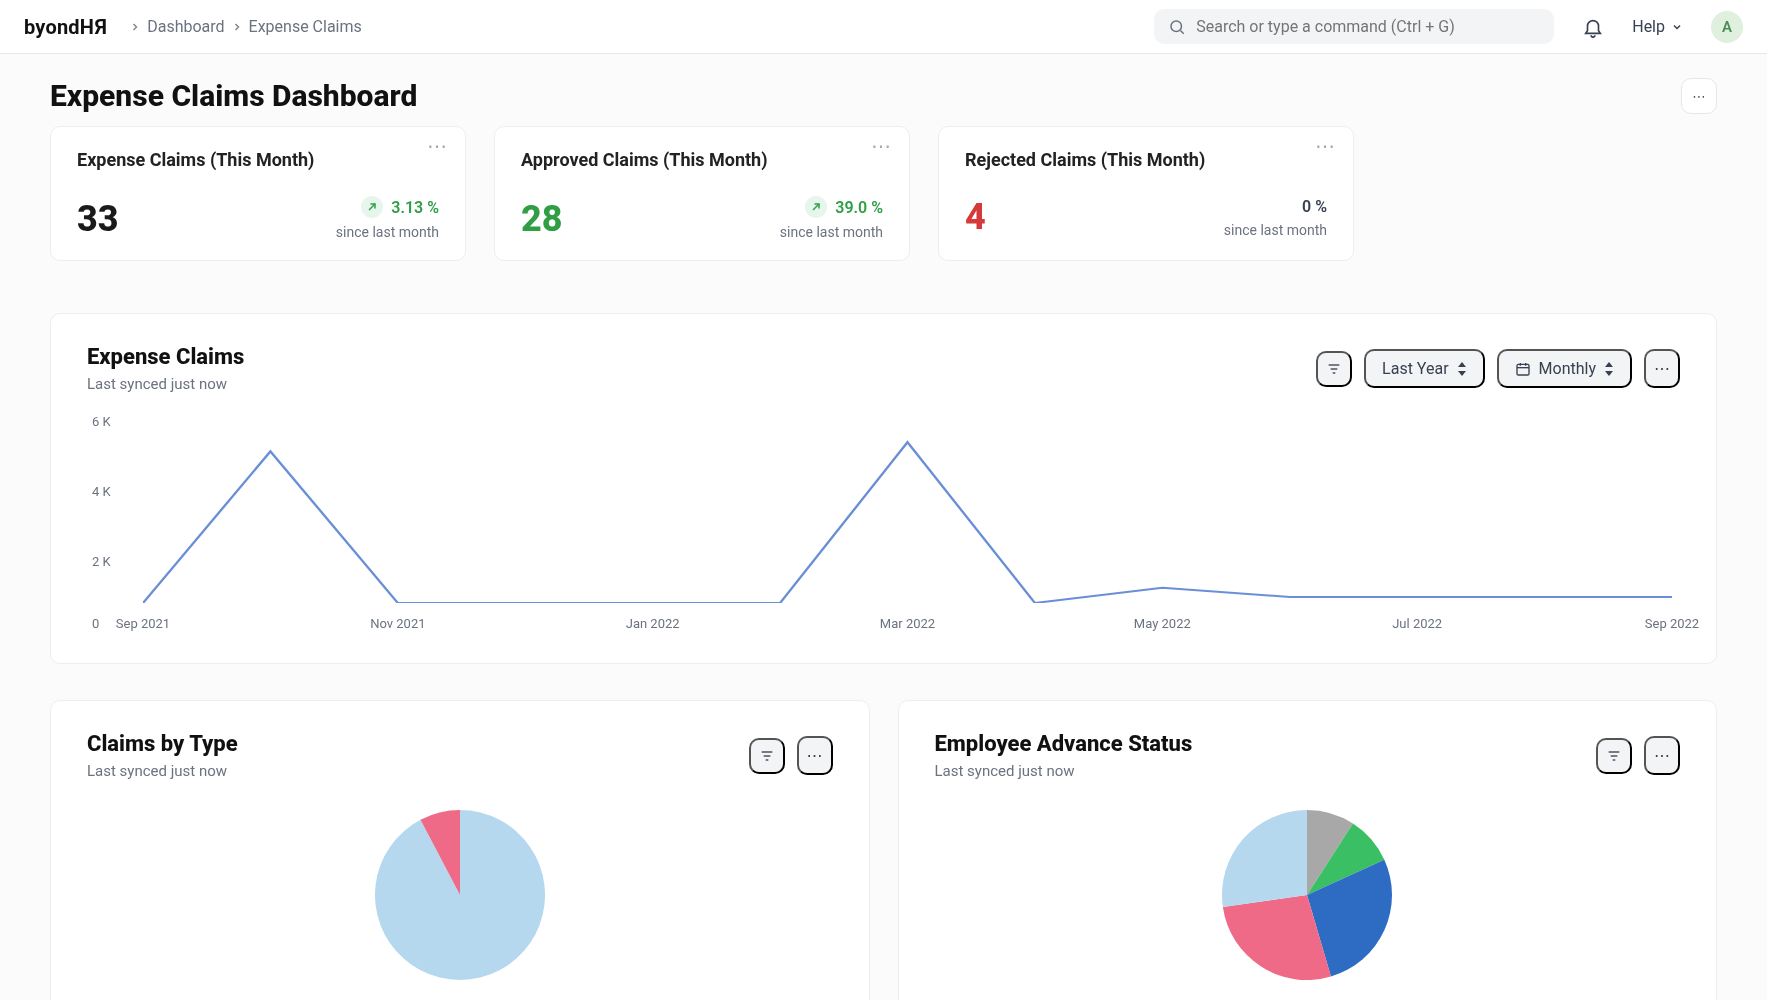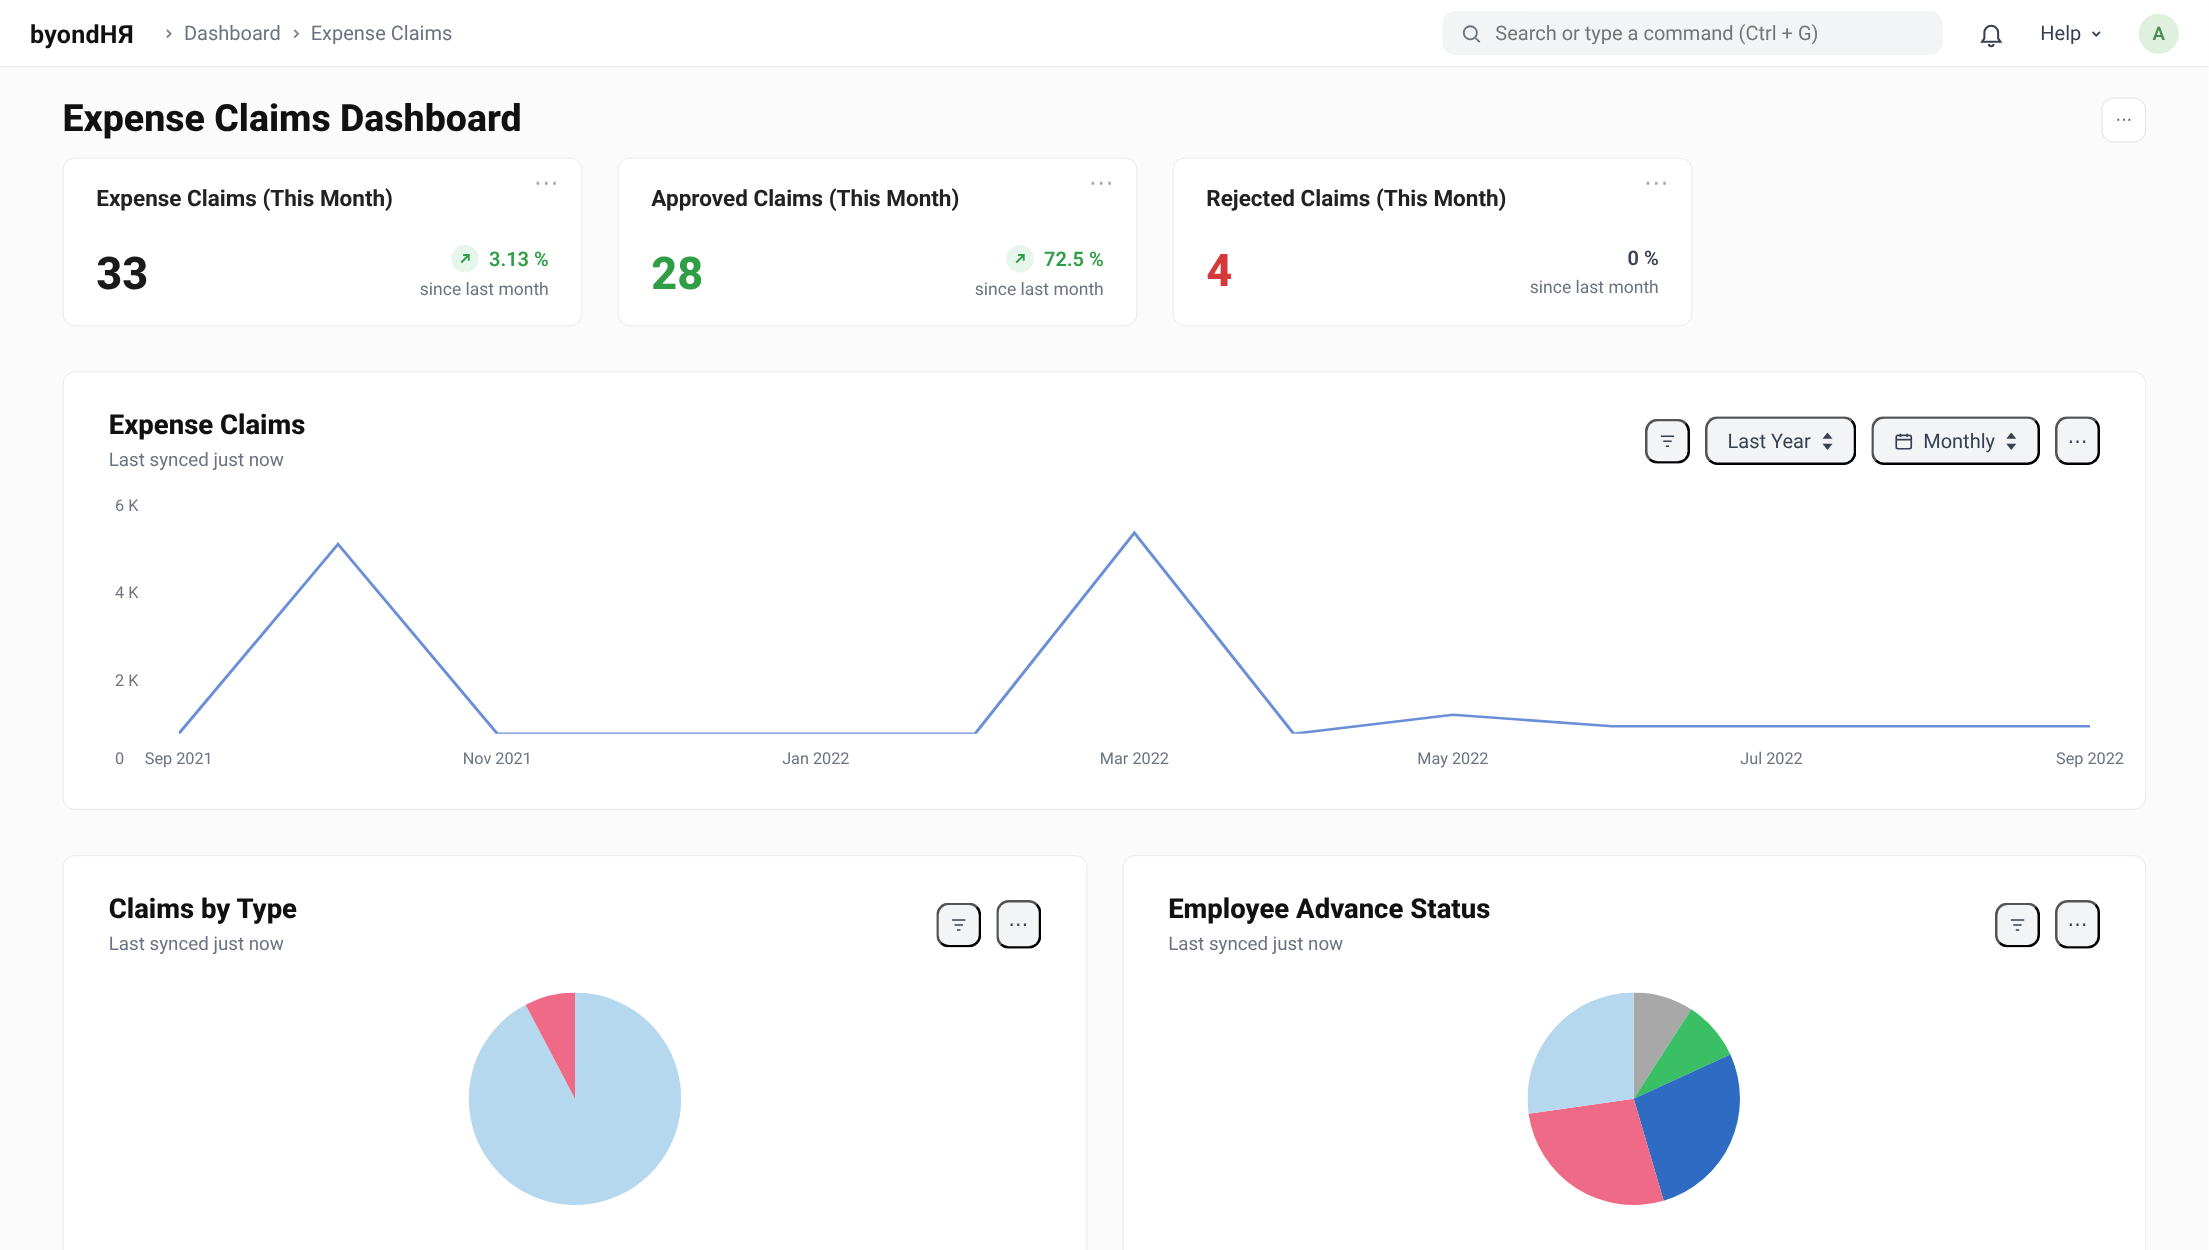--- a/index.html
+++ b/index.html
@@ -15,21 +15,21 @@
   .icon { display:inline-flex; align-items:center; justify-content:center; }
   .bell { width:22px; height:22px; }
   .help { display:flex; align-items:center; gap:6px; color:#374151; font-size:16px; }
   .avatar { width:32px; height:32px; border-radius:50%; background:#dff0df; display:flex; align-items:center; justify-content:center; color:#4b8d55; font-weight:600; font-size:15px; }
 
   .page { background:#fbfbfb; padding: 24px 50px 60px 50px; }
   .page-header { display:flex; align-items:flex-start; margin-bottom:12px; }
   .page-title { font-size:30px; font-weight:800; color:#111; }
   .more-btn { margin-left:auto; width:36px; height:36px; border:1px solid #e5e7eb; border-radius:10px; background:#fff; display:flex; align-items:center; justify-content:center; color:#555; }
 
-  .kpis { display:flex; gap:28px; margin-bottom:36px; }
+  .kpis { display:flex; gap:28px; margin-bottom:52px; }
   .kpi-card { flex:0 0 416px; background:#fff; border:1px solid #eceef0; border-radius:10px; padding:22px 26px 20px 26px; position:relative; }
   .kpi-title { font-size:18px; color:#222; font-weight:700; }
   .kpi-more { position:absolute; top:14px; right:16px; color:#aaa; font-size:20px; letter-spacing:2px; line-height:10px; }
   .kpi-body { display:flex; align-items:flex-end; justify-content:space-between; margin-top:26px; }
   .kpi-value { font-size:36px; font-weight:800; }
   .kpi-value.green { color:#2f9e44; }
   .kpi-value.red { color:#d63939; }
   .kpi-side { text-align:right; }
   .trend { display:inline-flex; align-items:center; gap:8px; font-size:16px; color:#2f9e44; font-weight:600; }
   .trend .badge { width:22px; height:22px; border-radius:50%; background:#e7f6ec; display:flex; align-items:center; justify-content:center; }
@@ -145,21 +145,21 @@
       <div class="kpi-body">
         <div class="kpi-value green">28</div>
         <div class="kpi-side">
           <span class="trend">
             <span class="badge icon">
               <svg width="12" height="12" viewBox="0 0 24 24" fill="none" stroke="#2f9e44" stroke-width="3">
                   <line x1="6" y1="18" x2="18" y2="6"></line>
                   <polyline points="9 6 18 6 18 15"></polyline>
                 </svg>
             </span>
-            <span>72.5 %</span>
+            <span>39.0 %</span>
           </span>
           <div class="kpi-sub">since last month</div>
         </div>
       </div>
     </div>
 
     <div class="kpi-card">
       <div class="kpi-title">Rejected Claims (This Month)</div>
       <div class="kpi-more">⋯</div>
       <div class="kpi-body">

